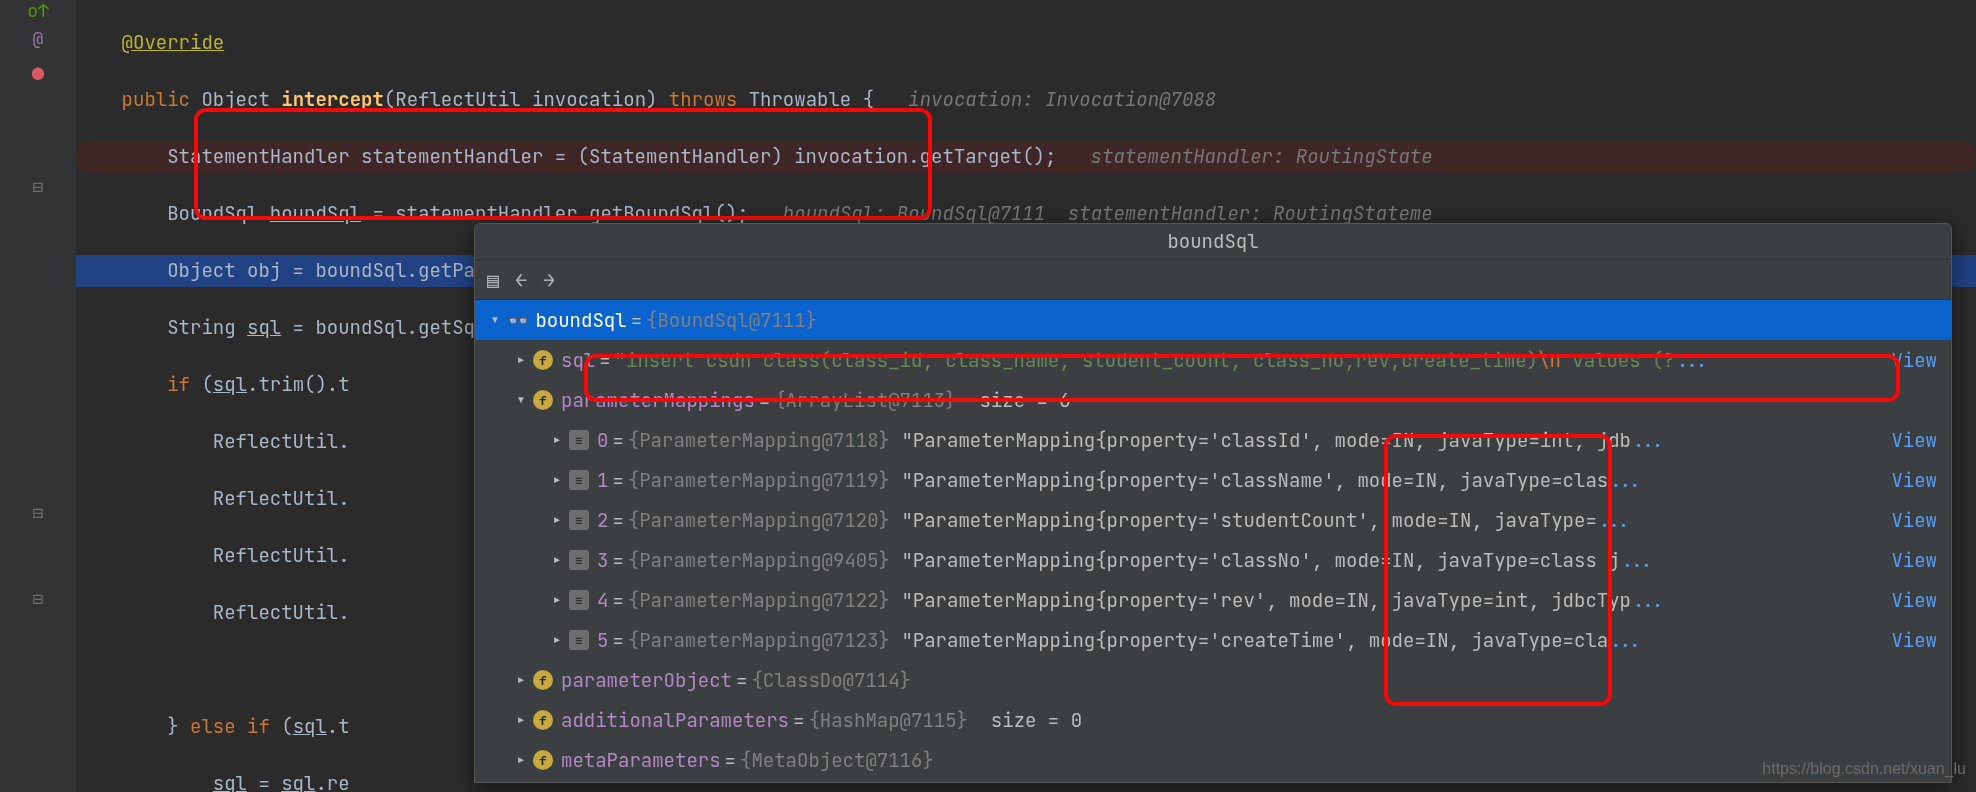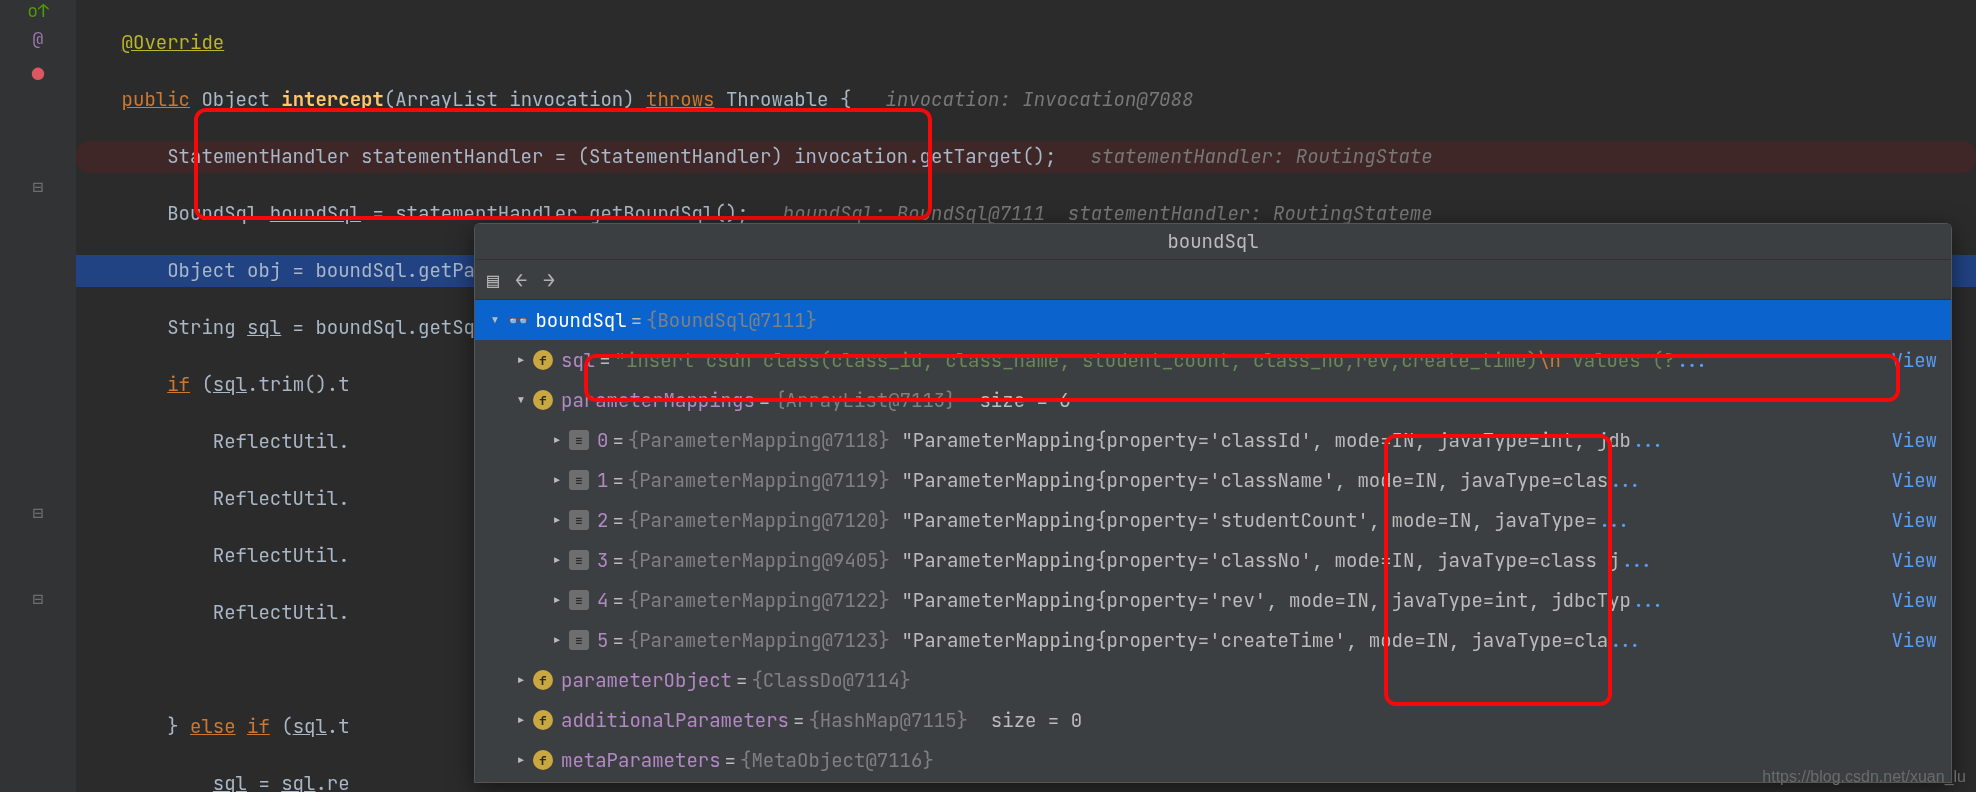--- a/index.html
+++ b/index.html
@@ -42,21 +42,21 @@
     left: 76px; top: 0; right: 0;
     white-space: pre;
     padding-top: 2px;
   }
   .line {
     height: 32px;
     line-height: 32px;
   }
   .hl-row { background: #214283; }
   .err-bg { background: rgba(100,32,32,0.35); border-radius: 14px; }
-  .kw   { color: #cc7832; text-decoration: underline; }
+  .kw   { color: #cc7832; }
   .mname{ color: #ffc66d; font-weight:bold;}
   .u    { text-decoration: underline; }
   .ann  { color: #bbb529; text-decoration: underline; }
   .hint { color: #787878; font-style: italic; }
   .hintv{ color: #787878; font-style: italic; }
 
   
   .redbox {
     position: absolute;
     border: 4px solid #f50909;
@@ -131,41 +131,41 @@
   .val-gray { color:#808080; }
   .val-str { color:#6a8759; }
   .val-txt { color:#bbbbbb; }
   .esc { color:#cc7832; }
   .view {
     margin-left:auto;
     color:#589df6; cursor:pointer; padding-right:14px;
     flex-shrink:0;
   }
   .watermark {
-    position:absolute; right:10px; bottom:6px;
+    position:absolute; right:10px; bottom:14px;
     color:#6b6b6b; font-size:16px; font-family:sans-serif;
     z-index:50;
   }
   .ellipsis-dot { color:#589df6; }
 </style>
 </head>
 <body>
 
 <div class="gutter">
   <span class="gutter-icon gutter-override">o↑</span>
   <span class="gutter-icon gutter-at">@</span>
   <span class="gutter-icon gutter-bp" style="margin-top:6px">●</span>
   <span class="gutter-icon" style="margin-top:84px">⊟</span>
   <span class="gutter-icon" style="margin-top:298px">⊟</span>
   <span class="gutter-icon" style="margin-top:58px">⊟</span>
 </div>
 
 <div class="code">
 <div class="line">    <span class="ann">@Override</span></div>
-<div class="line">    <span class="kw">public</span> <span>Object</span> <span class="mname">intercept</span><span>(ArrayList invocation)</span> <span class="kw">throws</span> <span>Throwable {</span>   <span class="hint">invocation: Invocation@7088</span></div>
+<div class="line">    <span class="kw">public</span> <span>Object</span> <span class="mname">intercept</span><span>(ReflectUtil invocation)</span> <span class="kw">throws</span> <span>Throwable {</span>   <span class="hint">invocation: Invocation@7088</span></div>
 <div class="line err-bg">        <span>StatementHandler statementHandler = (StatementHandler) invocation.getTarget();</span>   <span class="hint">statementHandler: RoutingState</span></div>
 <div class="line">        <span>BoundSql <span class="u">boundSql</span> = statementHandler.getBoundSql();</span>   <span class="hint">boundSql: BoundSql@7111  statementHandler: RoutingStateme</span></div>
 <div class="line hl-row">        <span>Object obj = boundSql.getParameterObject();</span>   <span class="hintv">boundSql: BoundSql@7111</span></div>
 <div class="line">        <span>String <span class="u">sql</span> = boundSql.getSql();</span></div>
 <div class="line">        <span class="kw">if</span> <span>(<span class="u">sql</span>.trim().t</span></div>
 <div class="line">            <span>ReflectUtil.</span></div>
 <div class="line">            <span>ReflectUtil.</span></div>
 <div class="line">            <span>ReflectUtil.</span></div>
 <div class="line">            <span>ReflectUtil.</span></div>
 <div class="line"></div>

